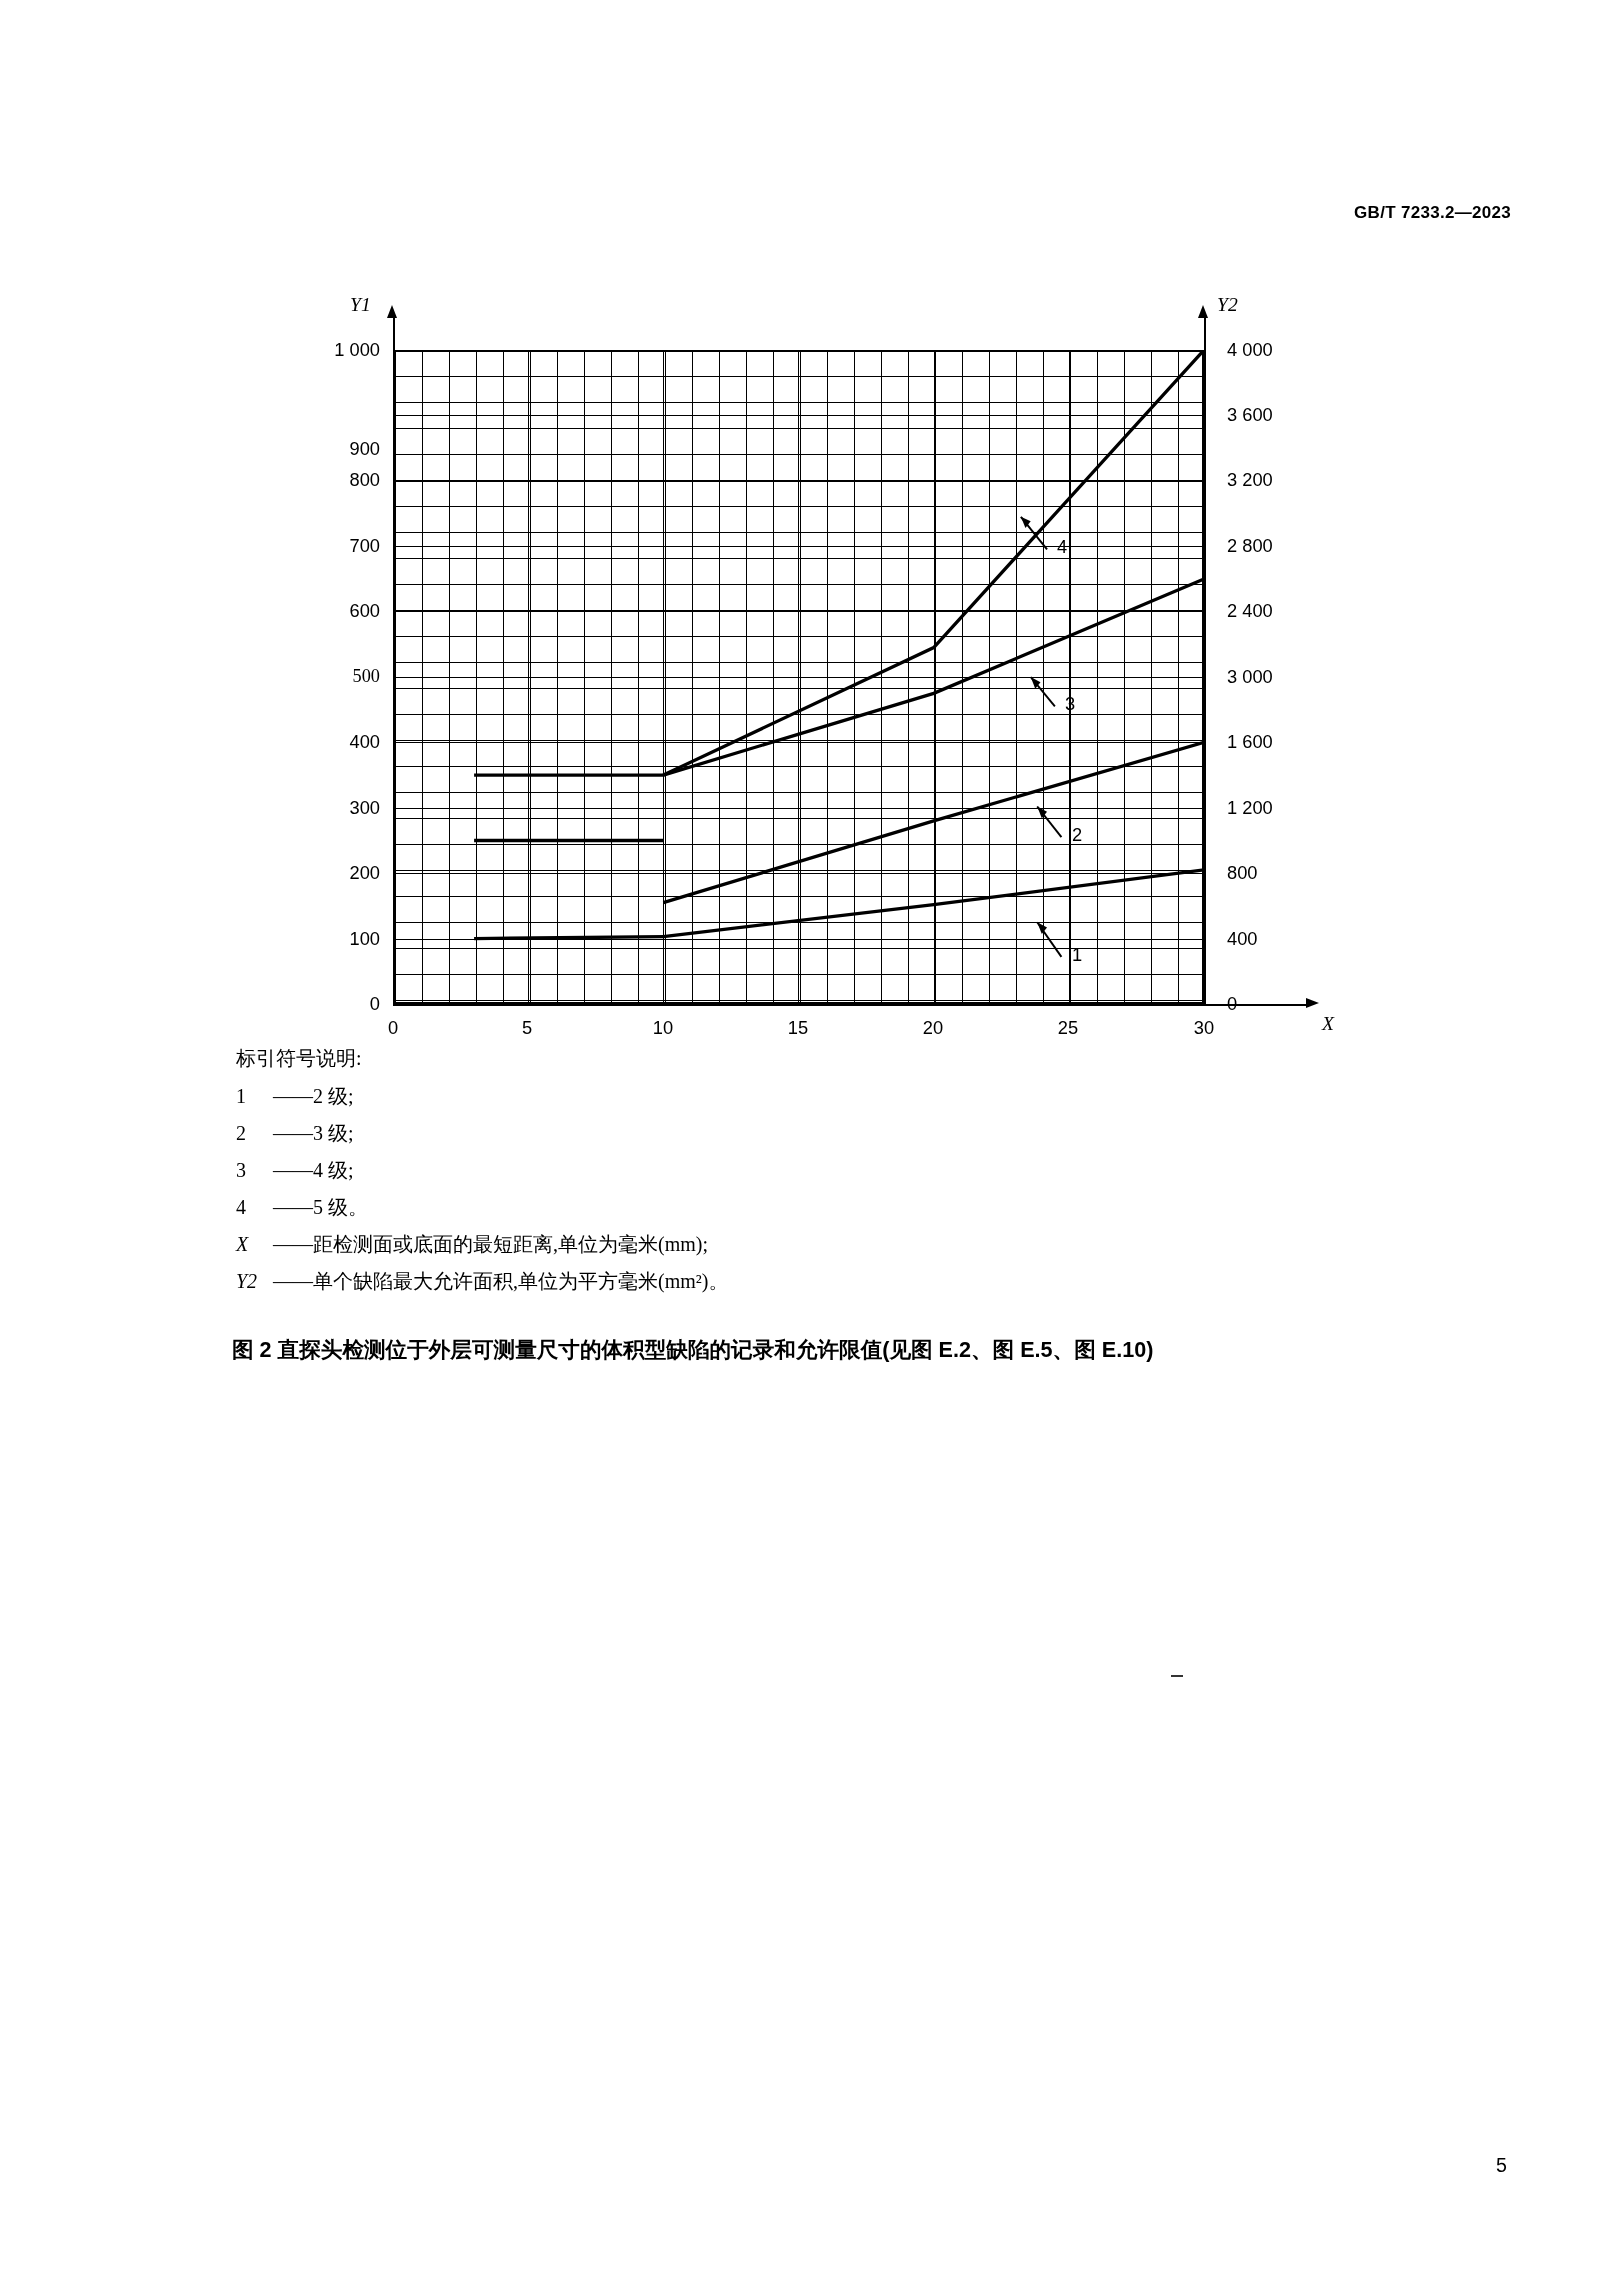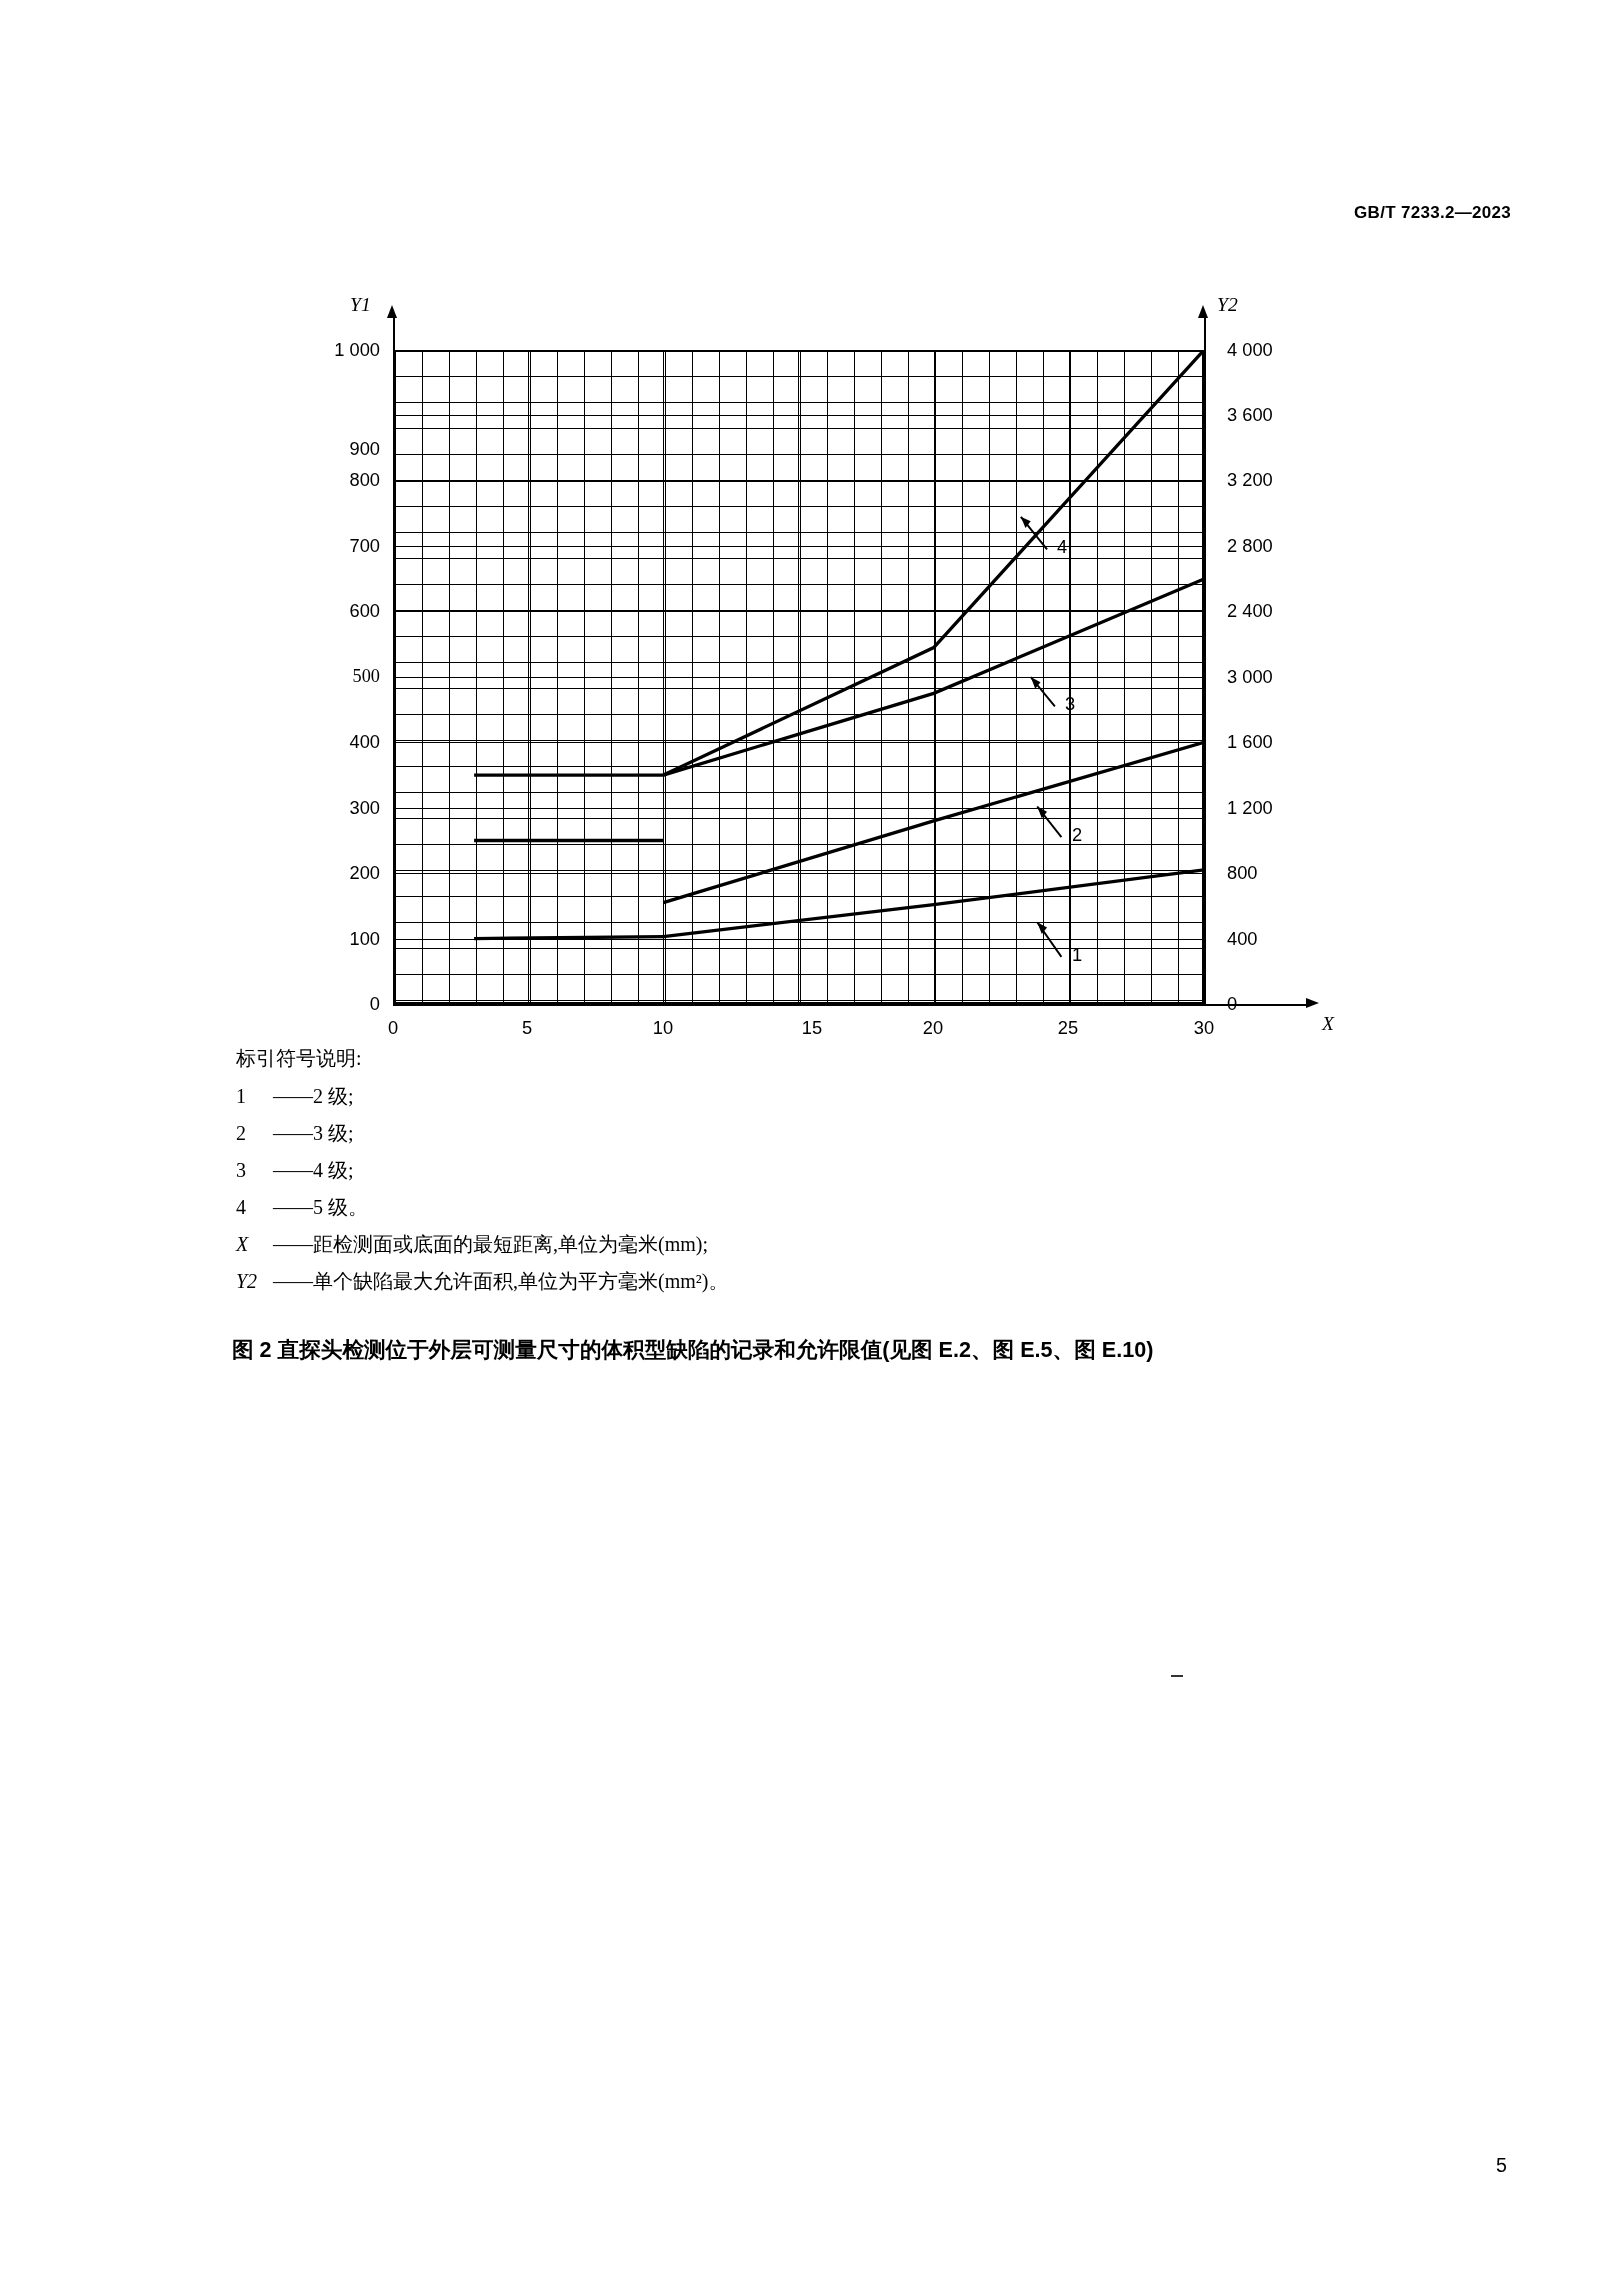--- a/index.html
+++ b/index.html
@@ -293,21 +293,21 @@
     <div class="tick-label tick-y2" style="left:1011px; top:385px;">3 000</div>
     <div class="tick-label tick-y2" style="left:1011px; top:450px;">1 600</div>
     <div class="tick-label tick-y2" style="left:1011px; top:516px;">1 200</div>
     <div class="tick-label tick-y2" style="left:1011px; top:581px;">800</div>
     <div class="tick-label tick-y2" style="left:1011px; top:647px;">400</div>
     <div class="tick-label tick-y2" style="left:1011px; top:712px;">0</div>
 
     <div class="tick-label tick-x" style="left:151px;  top:736px; width:52px;">0</div>
     <div class="tick-label tick-x" style="left:285px;  top:736px; width:52px;">5</div>
     <div class="tick-label tick-x" style="left:421px;  top:736px; width:52px;">10</div>
-    <div class="tick-label tick-x" style="left:570px;  top:736px; width:52px;">15</div>
+    <div class="tick-label tick-x" style="left:556px;  top:736px; width:52px;">15</div>
     <div class="tick-label tick-x" style="left:691px; top:736px; width:52px;">20</div>
     <div class="tick-label tick-x" style="left:826px; top:736px; width:52px;">25</div>
     <div class="tick-label tick-x" style="left:962px; top:736px; width:52px;">30</div>
 
   </div>
 
   <div class="key">
     <div class="key-title">标引符号说明:</div>
     <div class="key-row">
       <span class="key-sym num">1</span><span>——2 级;</span>

